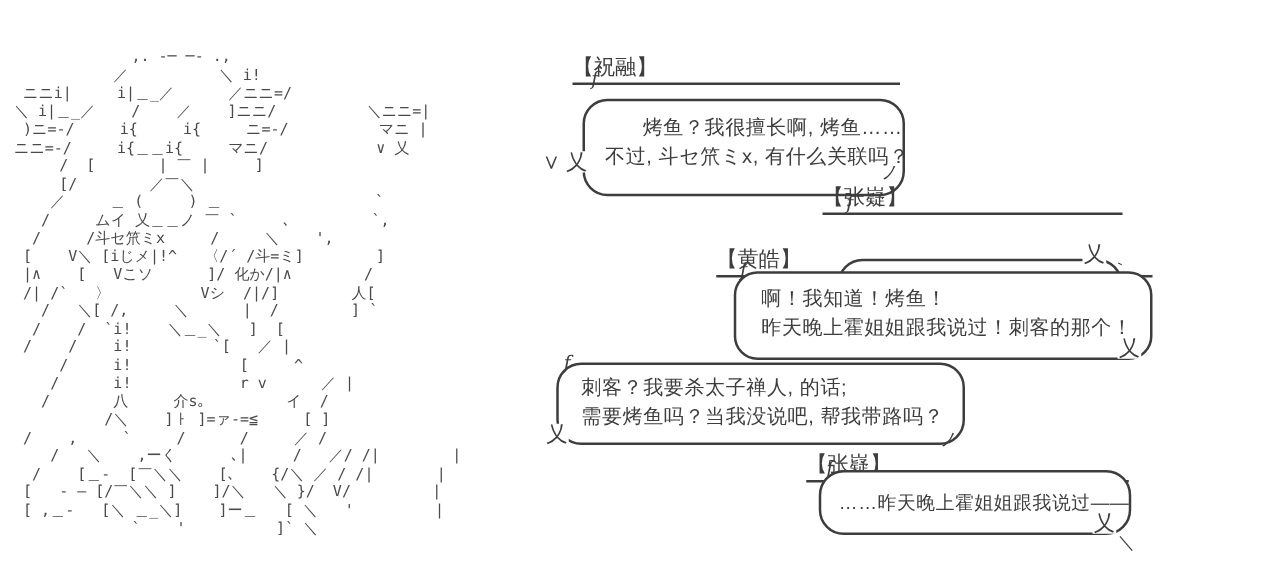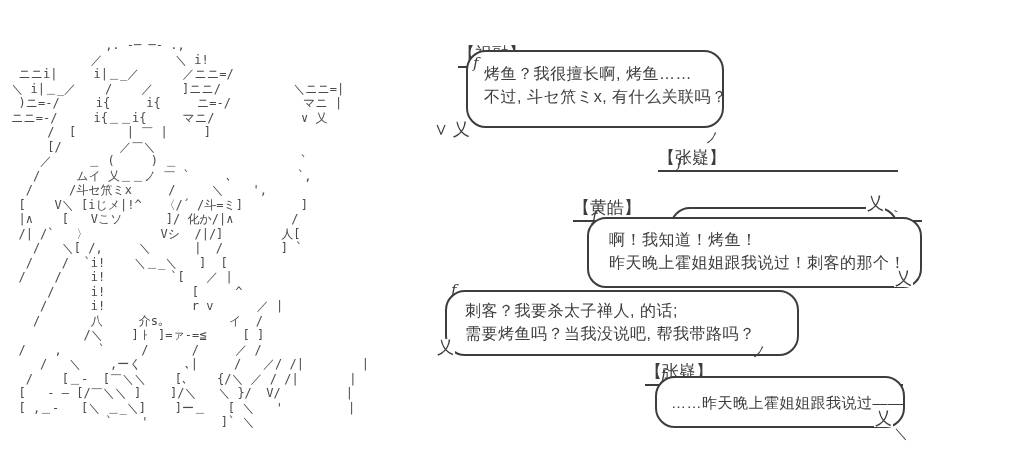--- a/index.html
+++ b/index.html
@@ -59,21 +59,21 @@
     /       八     介s｡         イ  /
            /＼    ]ㅏ ]=ァ-=≦     [ ]
   /    ,     `     /      /     ／ /
      /   ＼    ,ーく      ､|     /   ／/ /|        |
    /    [＿-  [￣＼＼    [､    {/＼ ／ / /|       |
   [   - ― [/￣＼＼ ]    ]/＼   ＼ }/  V/         |
   [ ,＿-   [＼ ＿_＼]    ]ー＿   [ ＼   '         |
               `    '          ]` ＼</pre>
 
   <div class="speaker" style="left:458px; top:42px; width:262px;">【祝融】</div>
-  <div class="bubble" style="left:466px; top:50px; width:258px; height:78px; padding:10px 0 0 16px;">
+  <div class="bubble" style="left:466px; top:79px; width:258px; height:78px; padding:10px 0 0 16px;text-align:right;">
     <div class="txt">烤鱼？我很擅长啊, 烤鱼……</div>
     <div class="txt">不过, 斗セ笊ミx, 有什么关联吗？</div>
   </div>
   <span class="glyph fg" style="left:473px; top:54px;">f</span>
   <span class="glyph tailg" style="left:433px; top:121px;">∨ 乂</span>
   <span class="glyph endg" style="left:705px; top:130px;">ノ</span>
 
   <div class="speaker" style="left:658px; top:146px; width:240px;">【张嶷】</div>
   <div class="bubble" style="left:670px; top:163px; width:228px; height:49px; padding:11px 0 0 30px;margin-top:44px;">
     <div class="txt">啊, 抱歉;当我没说吧——</div>
@@ -83,21 +83,21 @@
   <span class="glyph endg" style="left:889px; top:208px;">｀</span>
 
   <div class="speaker" style="left:573px; top:196px; width:349px;">【黄皓】</div>
   <div class="bubble" style="left:587px; top:217px; width:335px; height:71px; padding:9px 0 0 20px;border-radius:19px;">
     <div class="txt">啊！我知道！烤鱼！</div>
     <div class="txt">昨天晚上霍姐姐跟我说过！刺客的那个！</div>
   </div>
   <span class="glyph fg" style="left:592px; top:207px;">f</span>
   <span class="glyph tailg" style="left:894px; top:270px;">乂</span>
 
-  <div class="bubble" style="left:445px; top:290px; width:354px; height:66px; padding:7px 0 0 18px;">
+  <div class="bubble" style="left:445px; top:290px; width:327px; height:66px; padding:7px 0 0 18px;">
     <div class="txt">刺客？我要杀太子禅人, 的话;</div>
     <div class="txt">需要烤鱼吗？当我没说吧, 帮我带路吗？</div>
   </div>
   <span class="glyph fg" style="left:451px; top:281px;">f</span>
   <span class="glyph tailg" style="left:436px; top:339px;">乂</span>
   <span class="glyph endg" style="left:752px; top:344px;">ノ</span>
 
   <div class="speaker" style="left:645px; top:360px; width:258px;">【张嶷】</div>
   <div class="bubble" style="left:655px; top:376px; width:250px; height:52px; padding:13px 0 0 14px;">
     <div class="txt txt-s">……昨天晚上霍姐姐跟我说过——</div>

